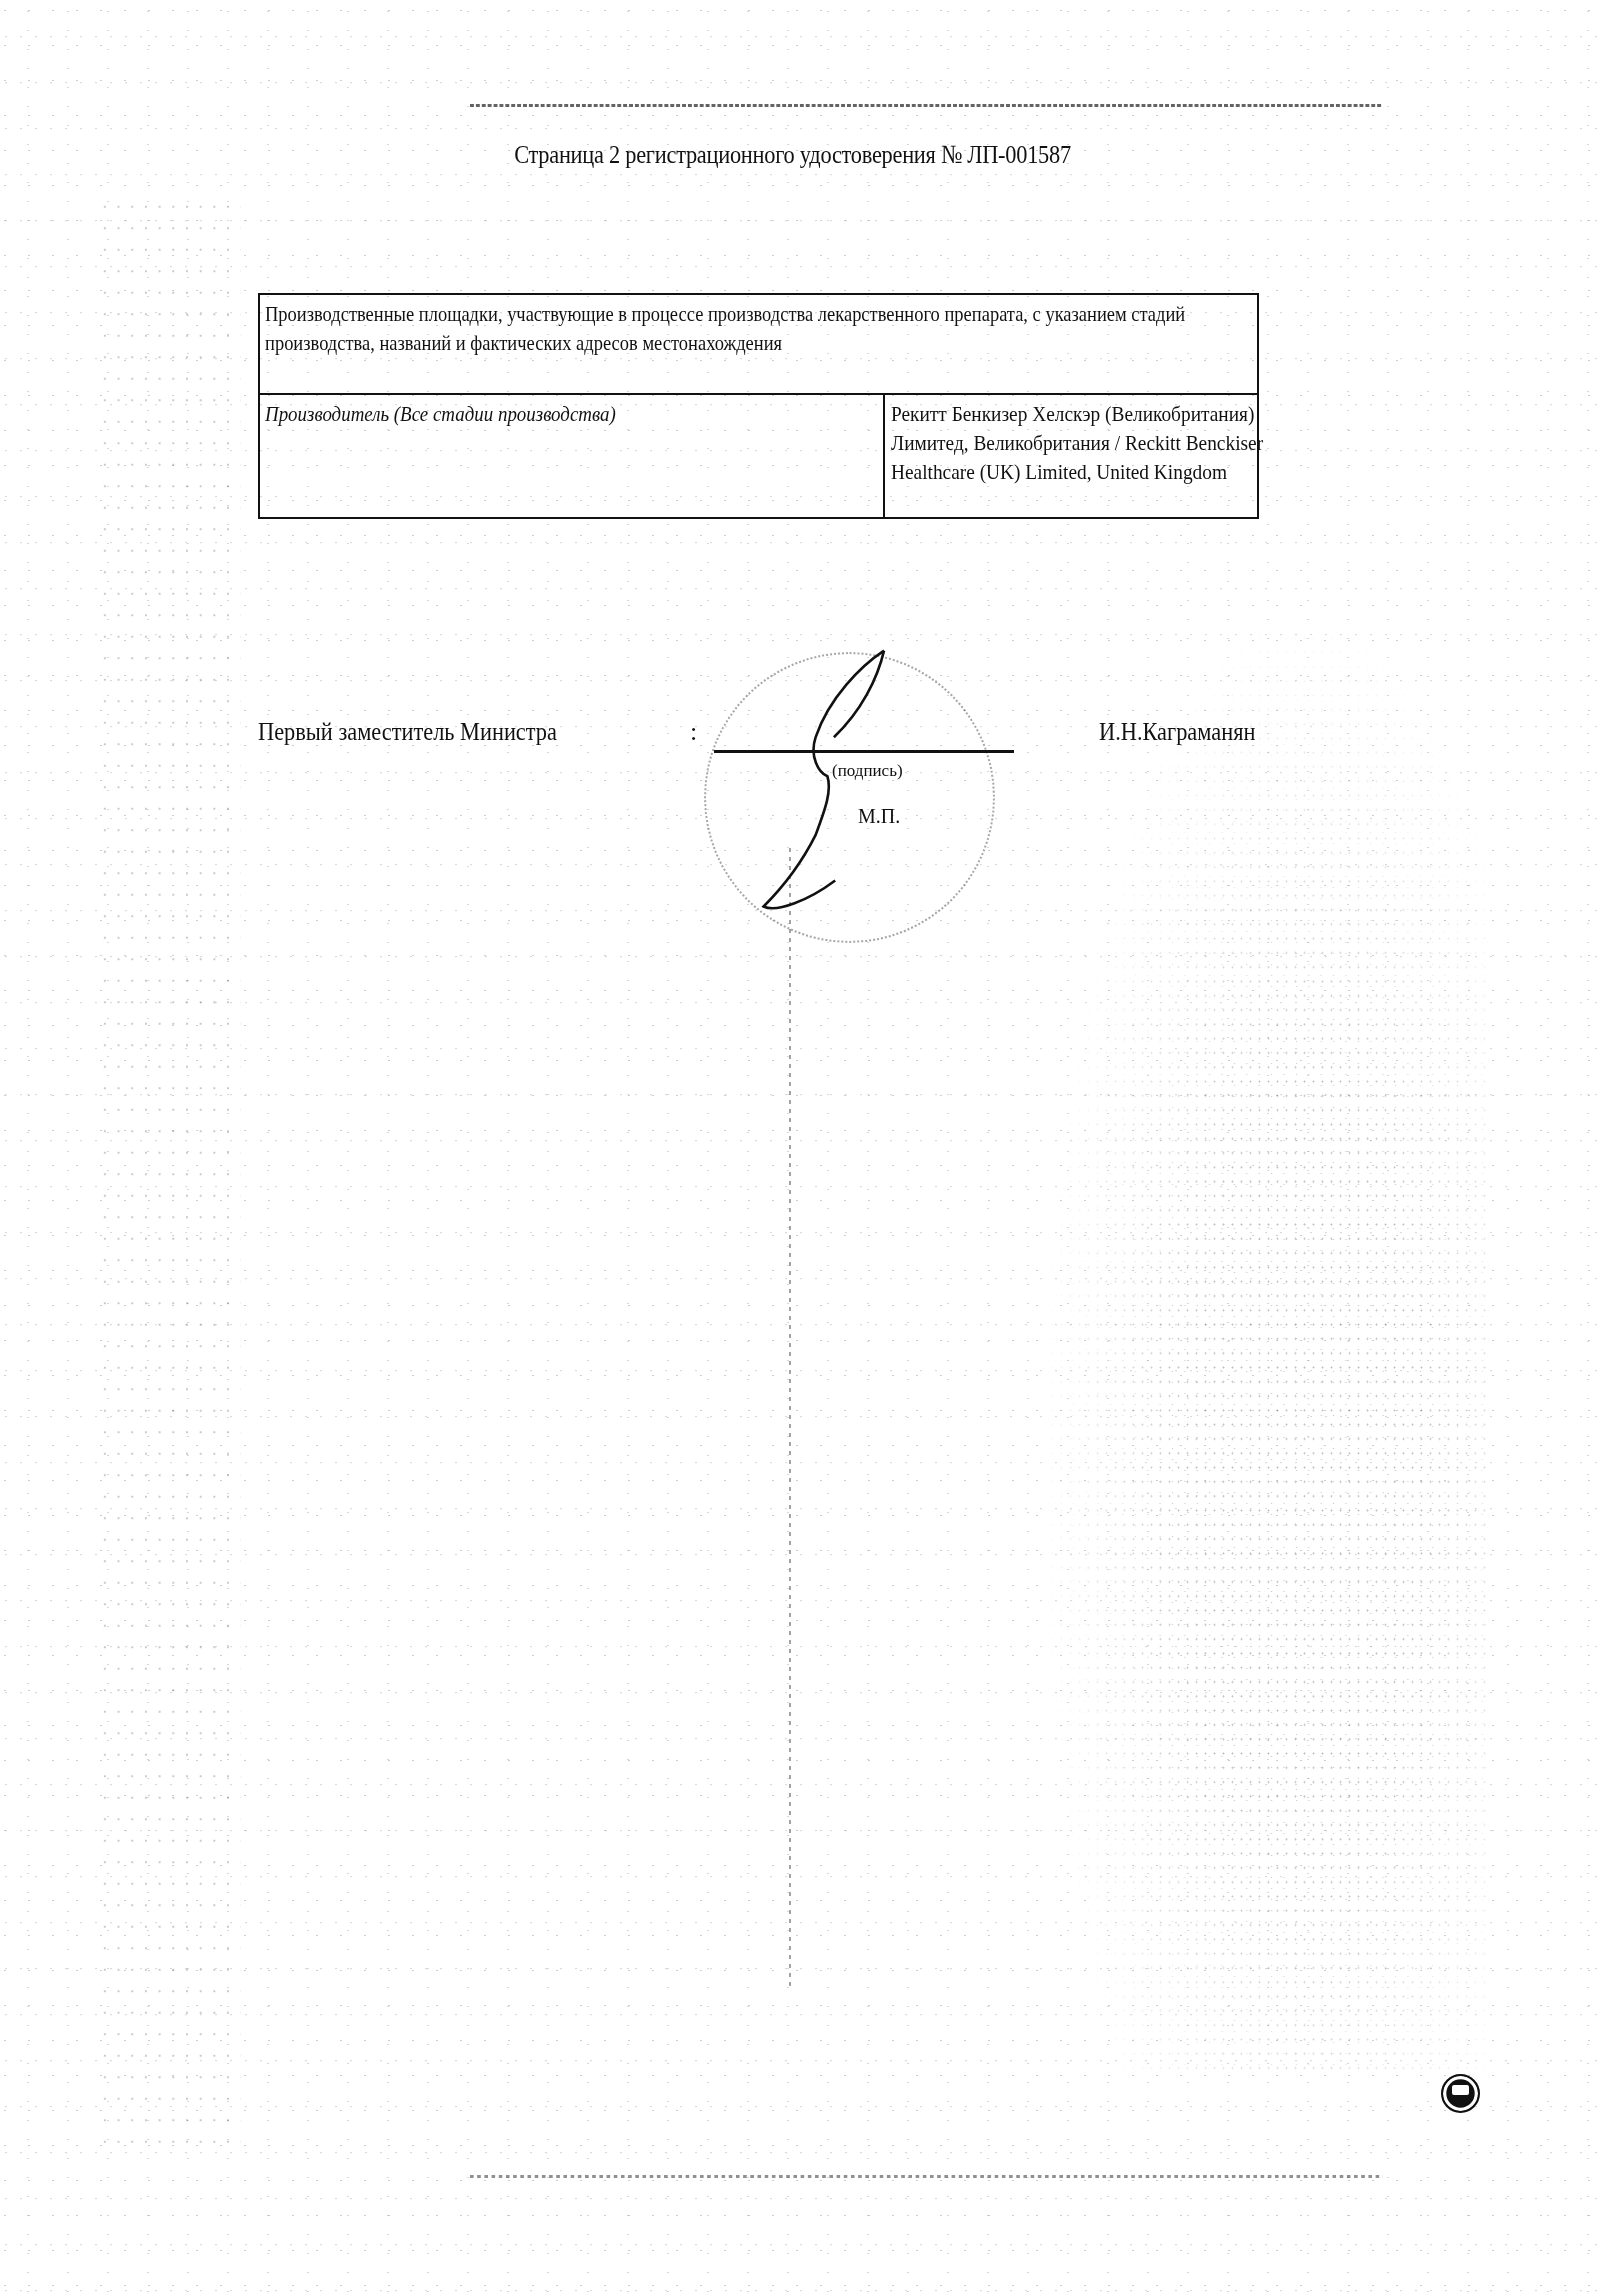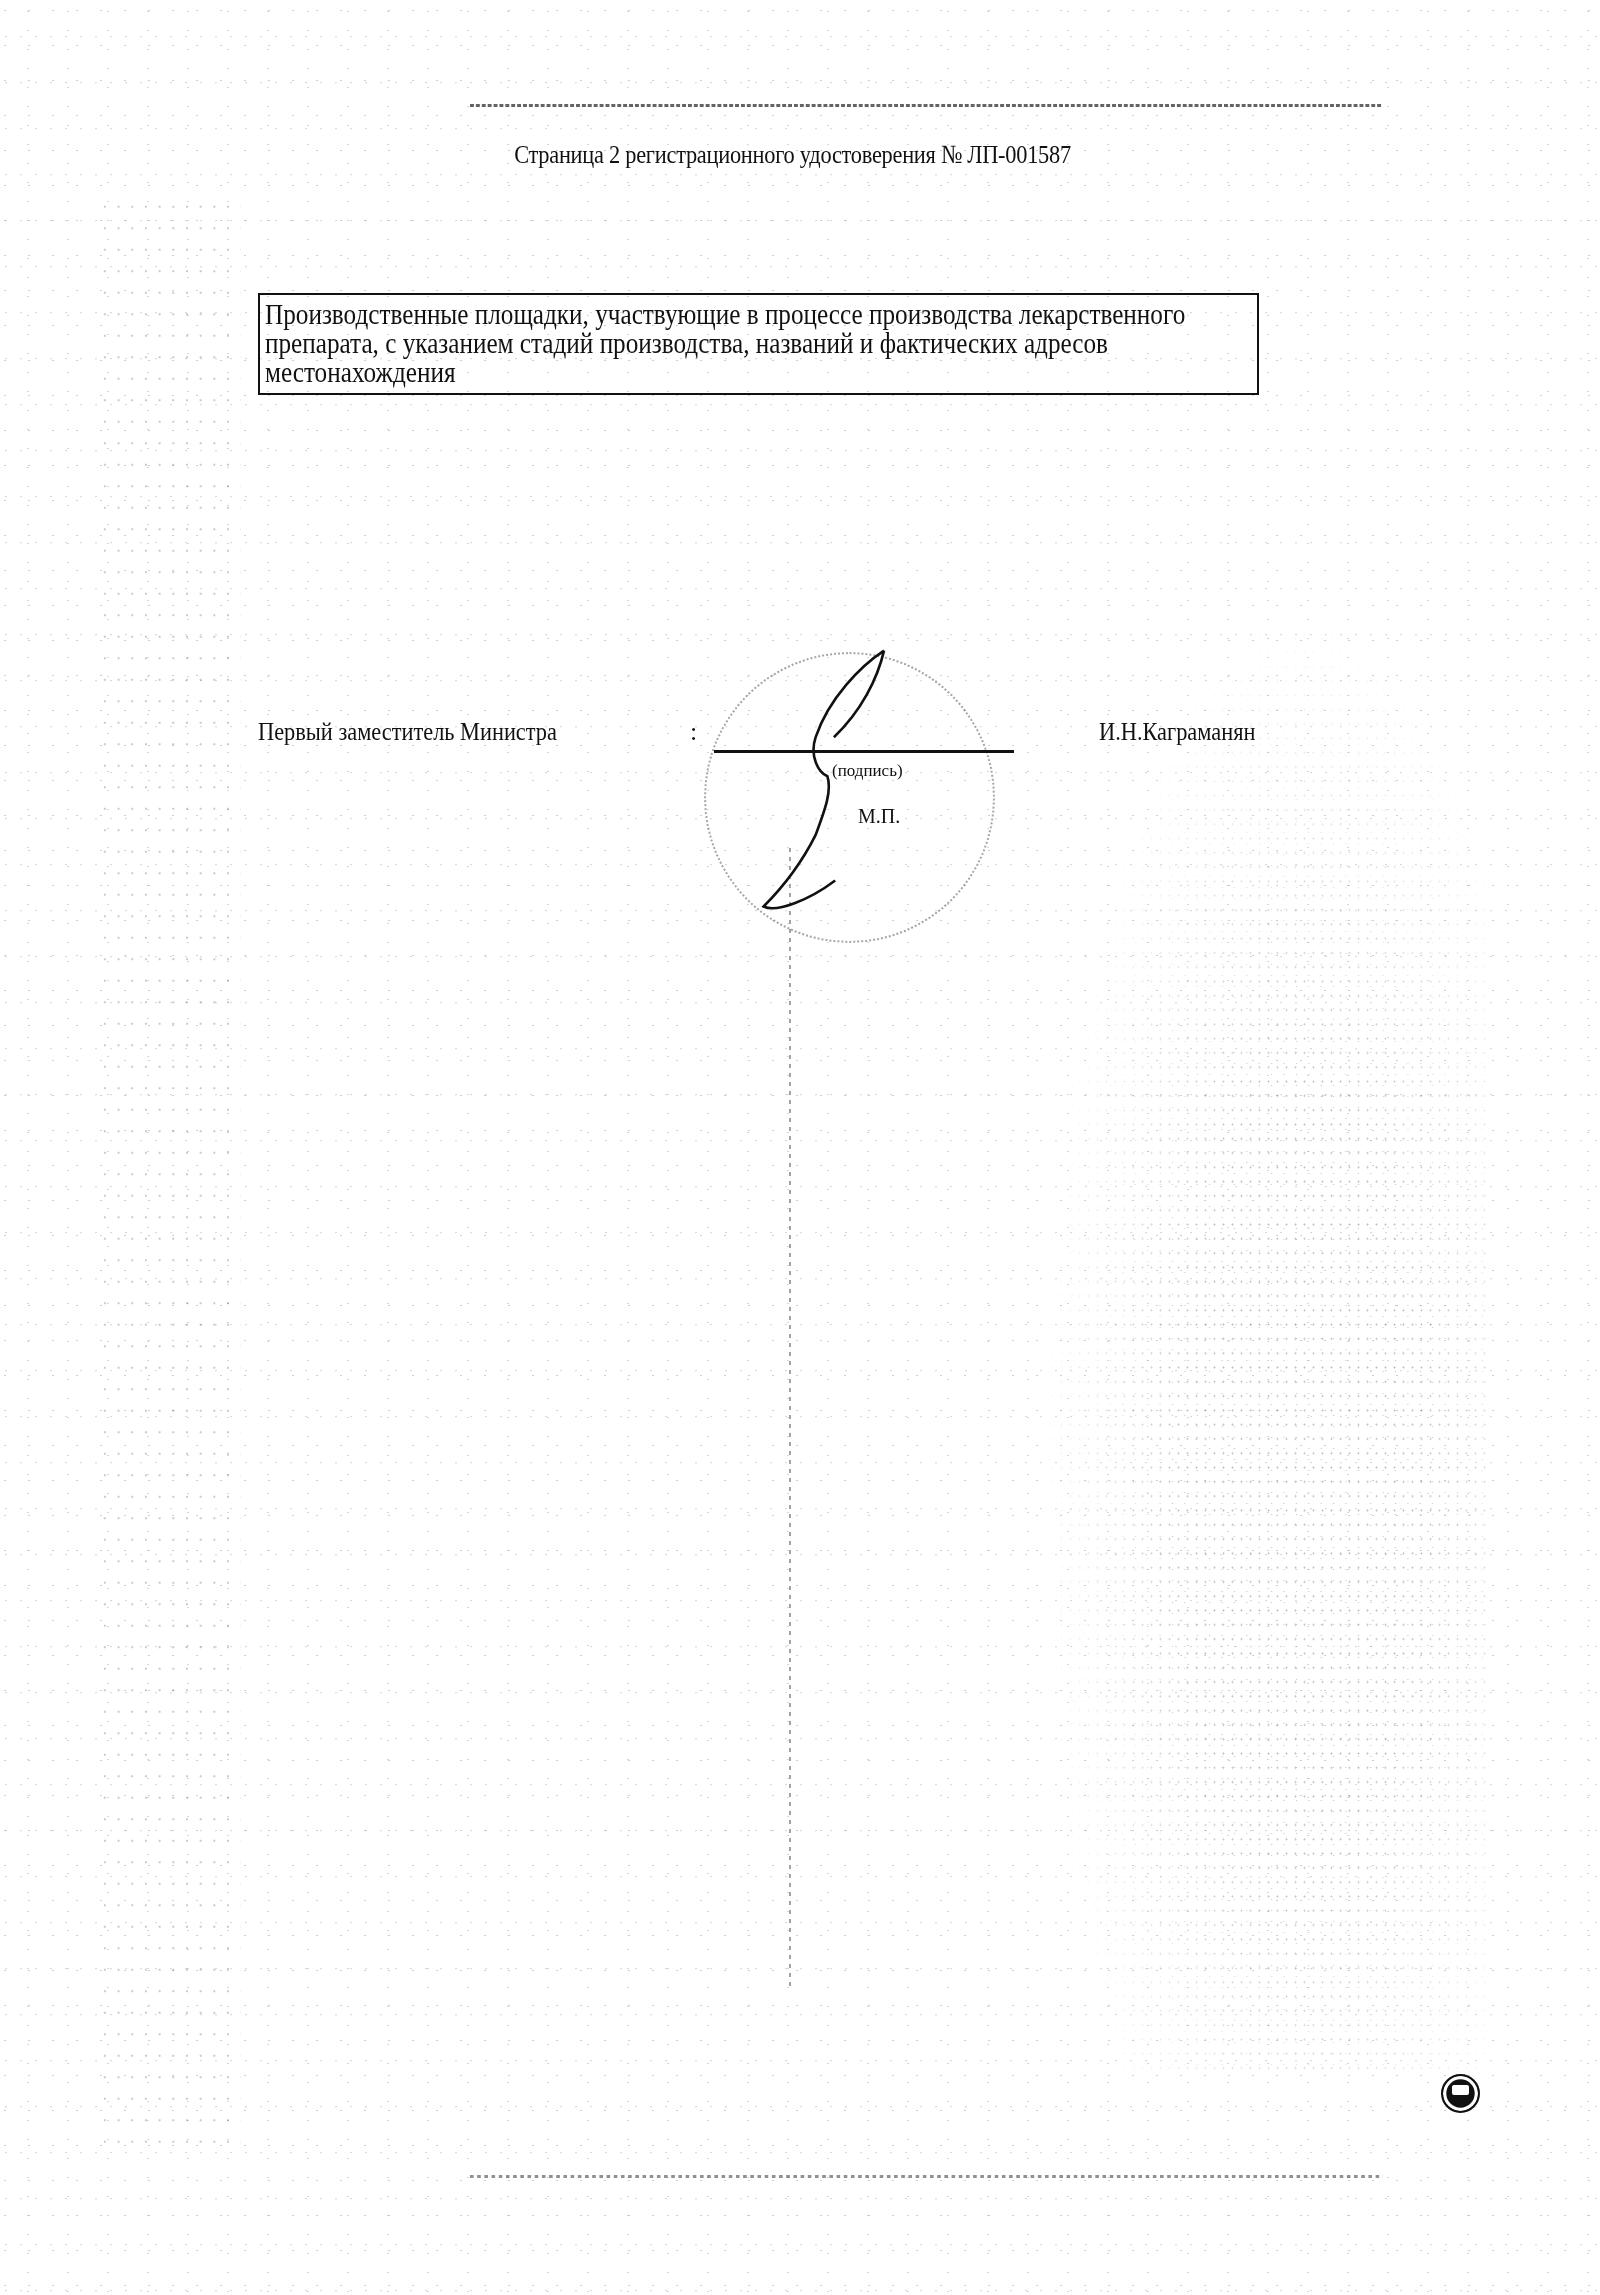--- a/index.html
+++ b/index.html
@@ -25,21 +25,21 @@
     background-image: linear-gradient(#333 50%, transparent 50%); background-size:2px 9px; opacity:0.45; }
   .top-rule { position:absolute; left:470px; top:104px; width:913px; height:2.6px;
     background-image: linear-gradient(90deg,#222 60%, transparent 60%); background-size:5.9px 2.6px; opacity:0.7; }
   .bottom-rule { position:absolute; left:470px; top:2175px; width:913px; height:2.6px;
     background-image: linear-gradient(90deg,#222 50%, transparent 50%); background-size:7.2px 2.6px; opacity:0.5; }
 
   .page-title { position:absolute; left:470px; top:140px; width:750px; text-align:center;
     font-size:26px; letter-spacing:-0.3px; transform:scaleX(0.86); transform-origin:left center; white-space:nowrap; }
 
   table.sites { position:absolute; left:258px; top:293px; width:1001px; border-collapse:collapse;
-    font-size:30px; line-height:29px; }
+    font-size:22px; line-height:29px; }
   table.sites td { border:2px solid #111; padding:3.9px 5.2px; vertical-align:top; }
   .hdr-cell { height:90px; }
   .hdr-text { display:block; transform:scaleX(0.84); transform-origin:left top; width:118%; }
   .mfr-label { font-style:italic; display:block; transform:scaleX(0.86); transform-origin:left top; }
   .mfr-cell-left { width:613px; height:114px; }
   .mfr-name { display:block; transform:scaleX(0.88); transform-origin:left top; white-space:nowrap; }
   .addr-text { display:block; transform:scaleX(0.86); transform-origin:left top; white-space:nowrap; }
 
   .sign-row { position:absolute; left:258px; top:717px; width:1141px; height:130px;text-align:center; }
   .sign-title { position:absolute; left:0; top:0; font-size:26px; white-space:nowrap;
@@ -71,20 +71,28 @@
 
 <div class="page-title">Страница 2 регистрационного удостоверения № ЛП-001587</div>
 
 <table class="sites">
   <tbody>
       <tr>
     <td colspan="2" class="hdr-cell">
       <span class="hdr-text">Производственные площадки, участвующие в процессе производства лекарственного препарата, с указанием стадий производства, названий и фактических адресов местонахождения</span>
     </td>
   </tr>
+  <tr>
+    <td class="mfr-cell-left">
+      <span class="mfr-label">Производитель (Все стадии производства)</span>
+    </td>
+    <td>
+      <span class="mfr-name" style="white-space:normal;width:118%;">Рекитт Бенкизер Хелскэр (Великобритания) Лимитед, Великобритания / Reckitt Benckiser Healthcare (UK) Limited, United Kingdom</span>
+    </td>
+  </tr>
 </tbody>
   </table>
 
 <div class="stamp-circle"></div>
 <svg class="signature" viewBox="0 0 550 450">
   <path d="M305 47 C270 70 220 120 200 180 C190 210 205 235 218 240 C225 262 215 290 200 330 C170 390 130 430 120 440 C140 450 190 430 230 400 M305 47 C295 90 270 140 228 180" fill="none" stroke="#111" stroke-width="4"></path>
 </svg>
 
 <div class="sign-row">
   <span class="sign-title">Первый заместитель Министра</span>

